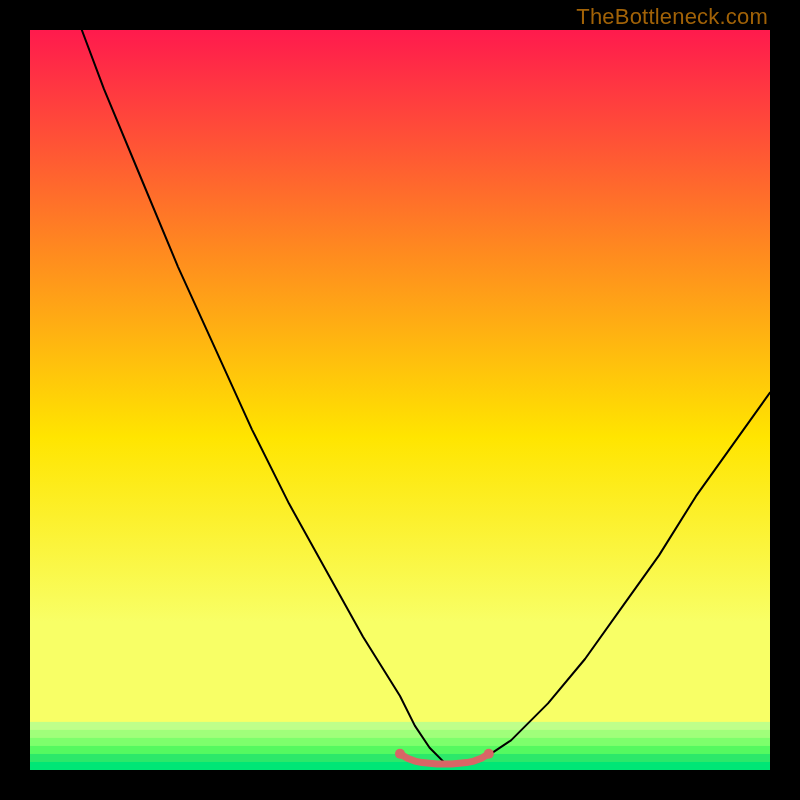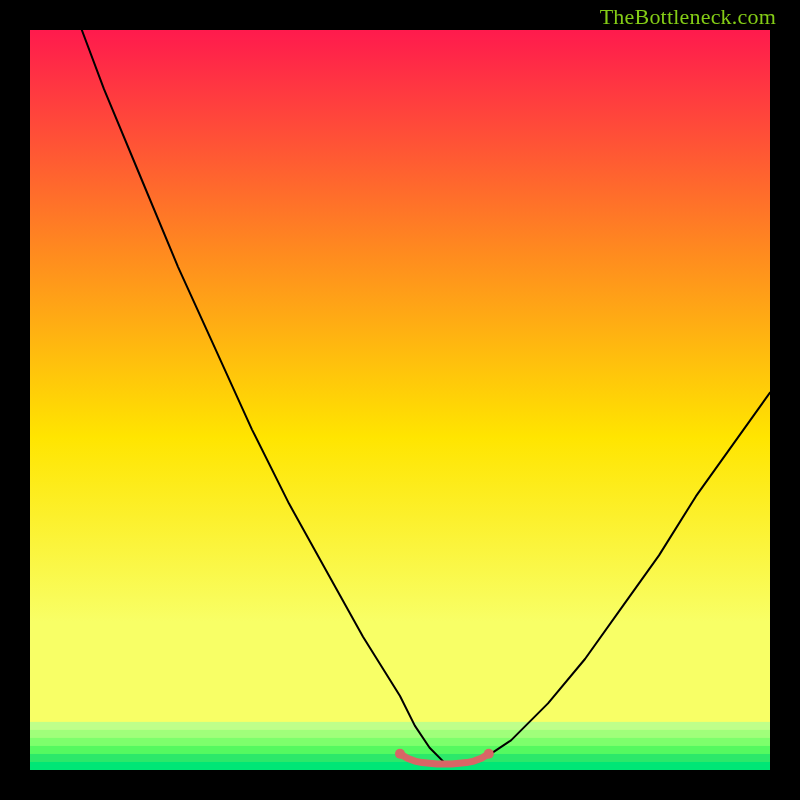--- a/index.html
+++ b/index.html
@@ -12,26 +12,26 @@
   }
   .plot-area {
     position: absolute;
     left: 30px;
     top: 30px;
     width: 740px;
     height: 740px;
   }
   .watermark {
     position: absolute;
-    right: 24px;
+    right: 32px;
     top: 4px;
-    font-family: Liberation Serif, serif;
+    font-family: Liberation Sans, sans-serif;
     font-size: 22px;
     font-weight: 500;
-    color: #84cc16;
+    color: #a16207;
     letter-spacing: 0.2px;
   }
   svg {
     display: block;
   }
 </style>
 </head>
 <body>
 
 <div class="watermark">TheBottleneck.com</div>

